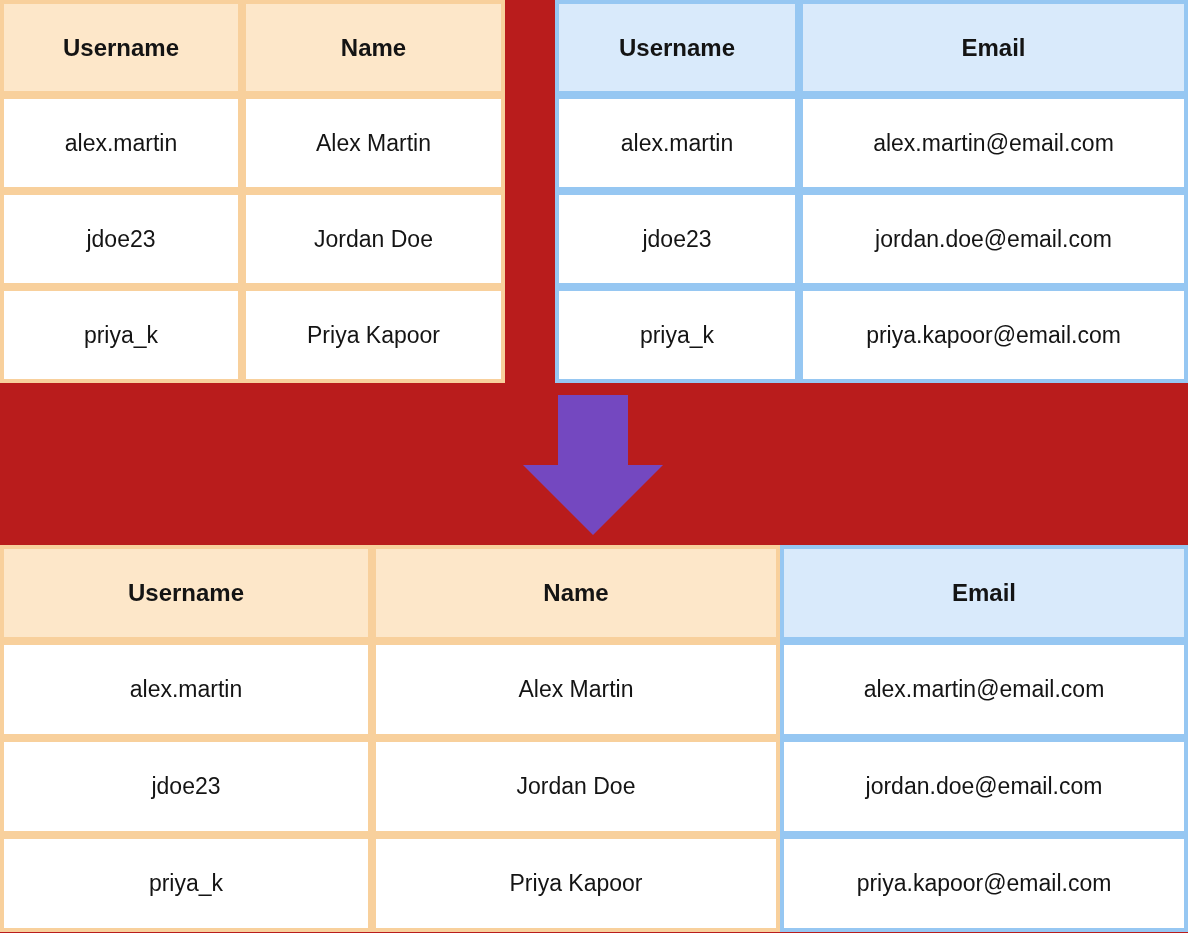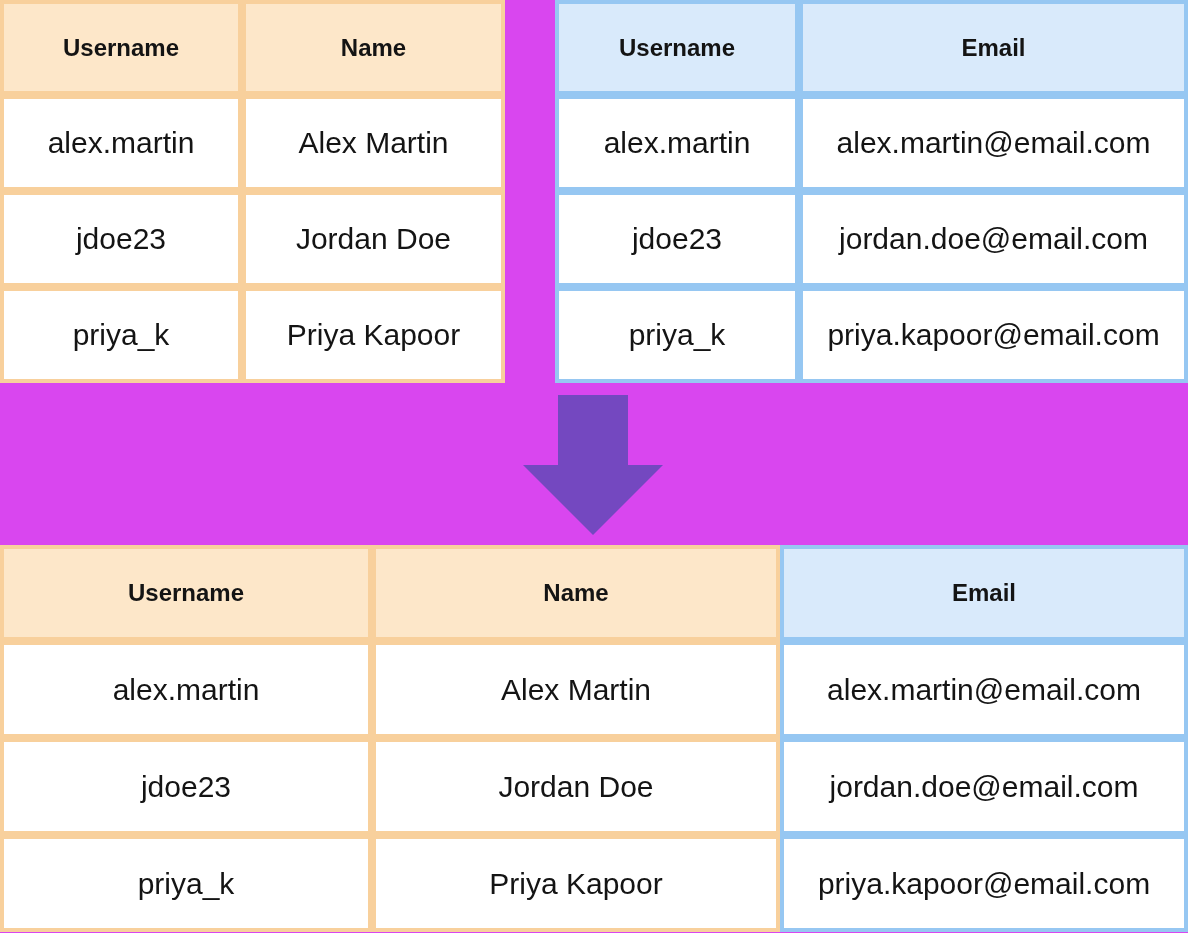--- a/index.html
+++ b/index.html
@@ -10,36 +10,36 @@
     --key-red:#EF1620;
     --body-black:#141414;
     --arrow-purple:#7448C0;
   }
   *{margin:0;padding:0;}
   html,body{background:#ffffff;}
   body{
     font-family:"Liberation Sans", sans-serif;
     width:1188px;height:933px;overflow:hidden;
   }
-  .canvas{position:relative;width:1188px;height:933px;background:#d946ef;}
+  .canvas{position:relative;width:1188px;height:933px;background:#b91c1c;}
 
   table.tbl{
     position:absolute;
     border-collapse:separate;border-spacing:0;
     table-layout:fixed;
   }
   .tbl th,.tbl td{
     box-sizing:border-box;
     text-align:center;vertical-align:middle;
     background:#ffffff;
     color:var(--body-black);
     overflow:hidden;
   }
   .tbl th{font-weight:700;font-size:24px;}
-  .tbl td{font-size:30px;}
+  .tbl td{font-size:23px;}
 
   
   .cell-orange{border:4px solid var(--orange-border);}
   th.cell-orange{background:var(--orange-fill);}
   
   .cell-blue{border:4px solid var(--blue-border);}
   th.cell-blue{background:var(--blue-fill);}
 
   .red-text{color:var(--key-red);}
 

